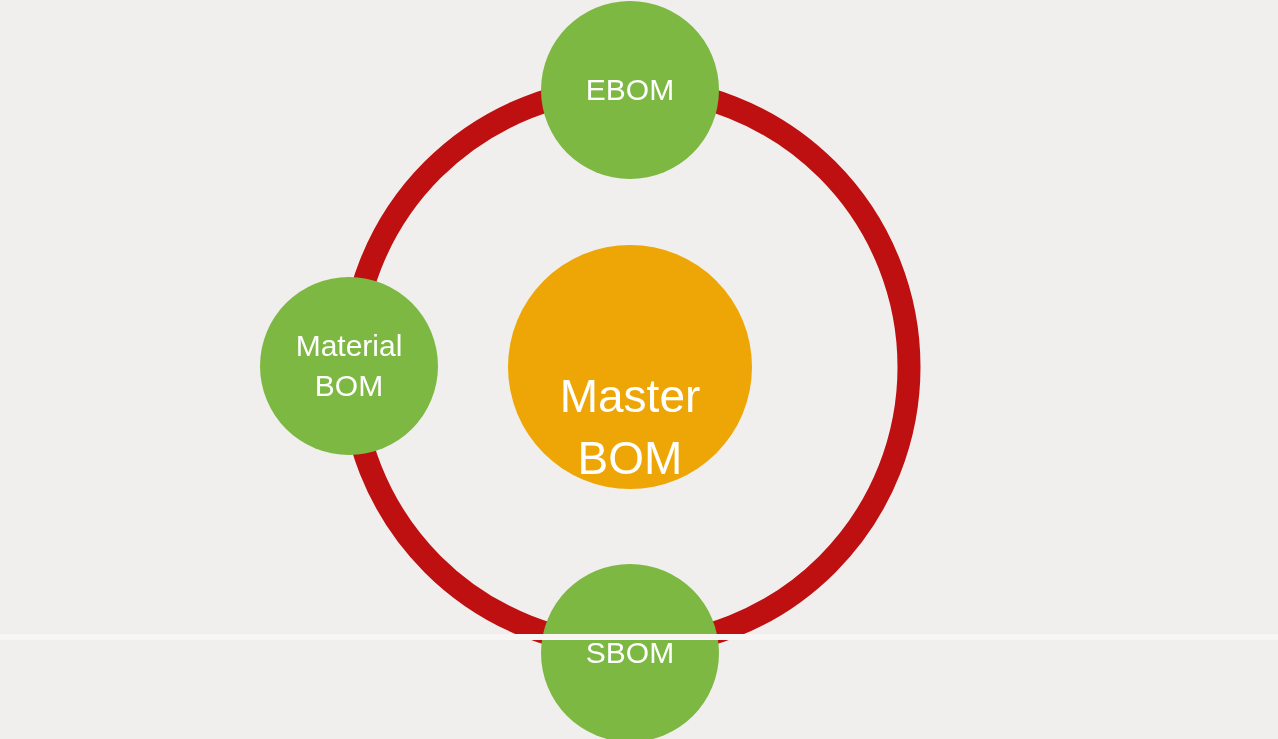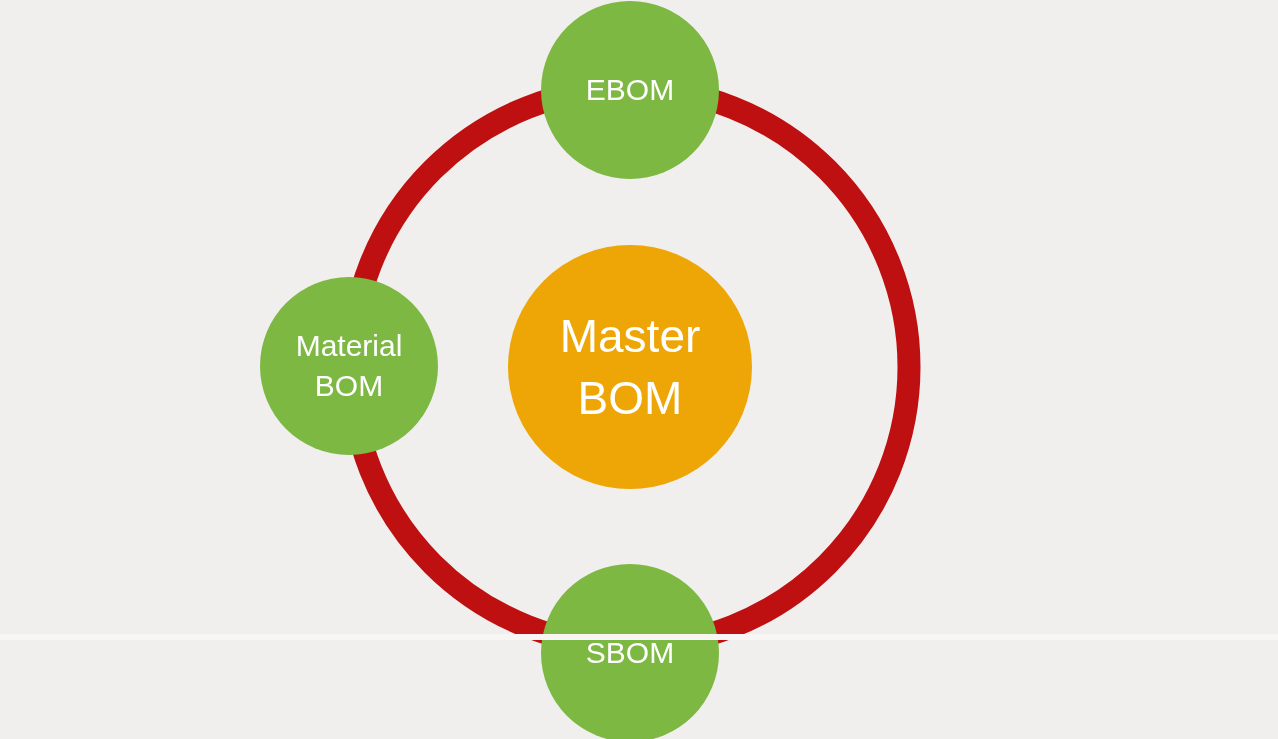--- a/index.html
+++ b/index.html
@@ -39,20 +39,21 @@
     color: var(--node-text);
   }
   .node .line { display: block; }
   .node-center {
     width: 244px; height: 244px;
     left: 508px; top: 245px;
     background: var(--orange);
     font-size: 46px;
     line-height: 62px;
     font-weight: 400;
+    justify-content: flex-end;
   }
   .node-satellite {
     width: 178px; height: 178px;
     background: var(--green);
     font-size: 30px;
     line-height: 40px;
     font-weight: 400;
   }
   .node-top    { left: 541px; top: 1px;   }
   .node-right  { left: 821px; top: 279px; }

